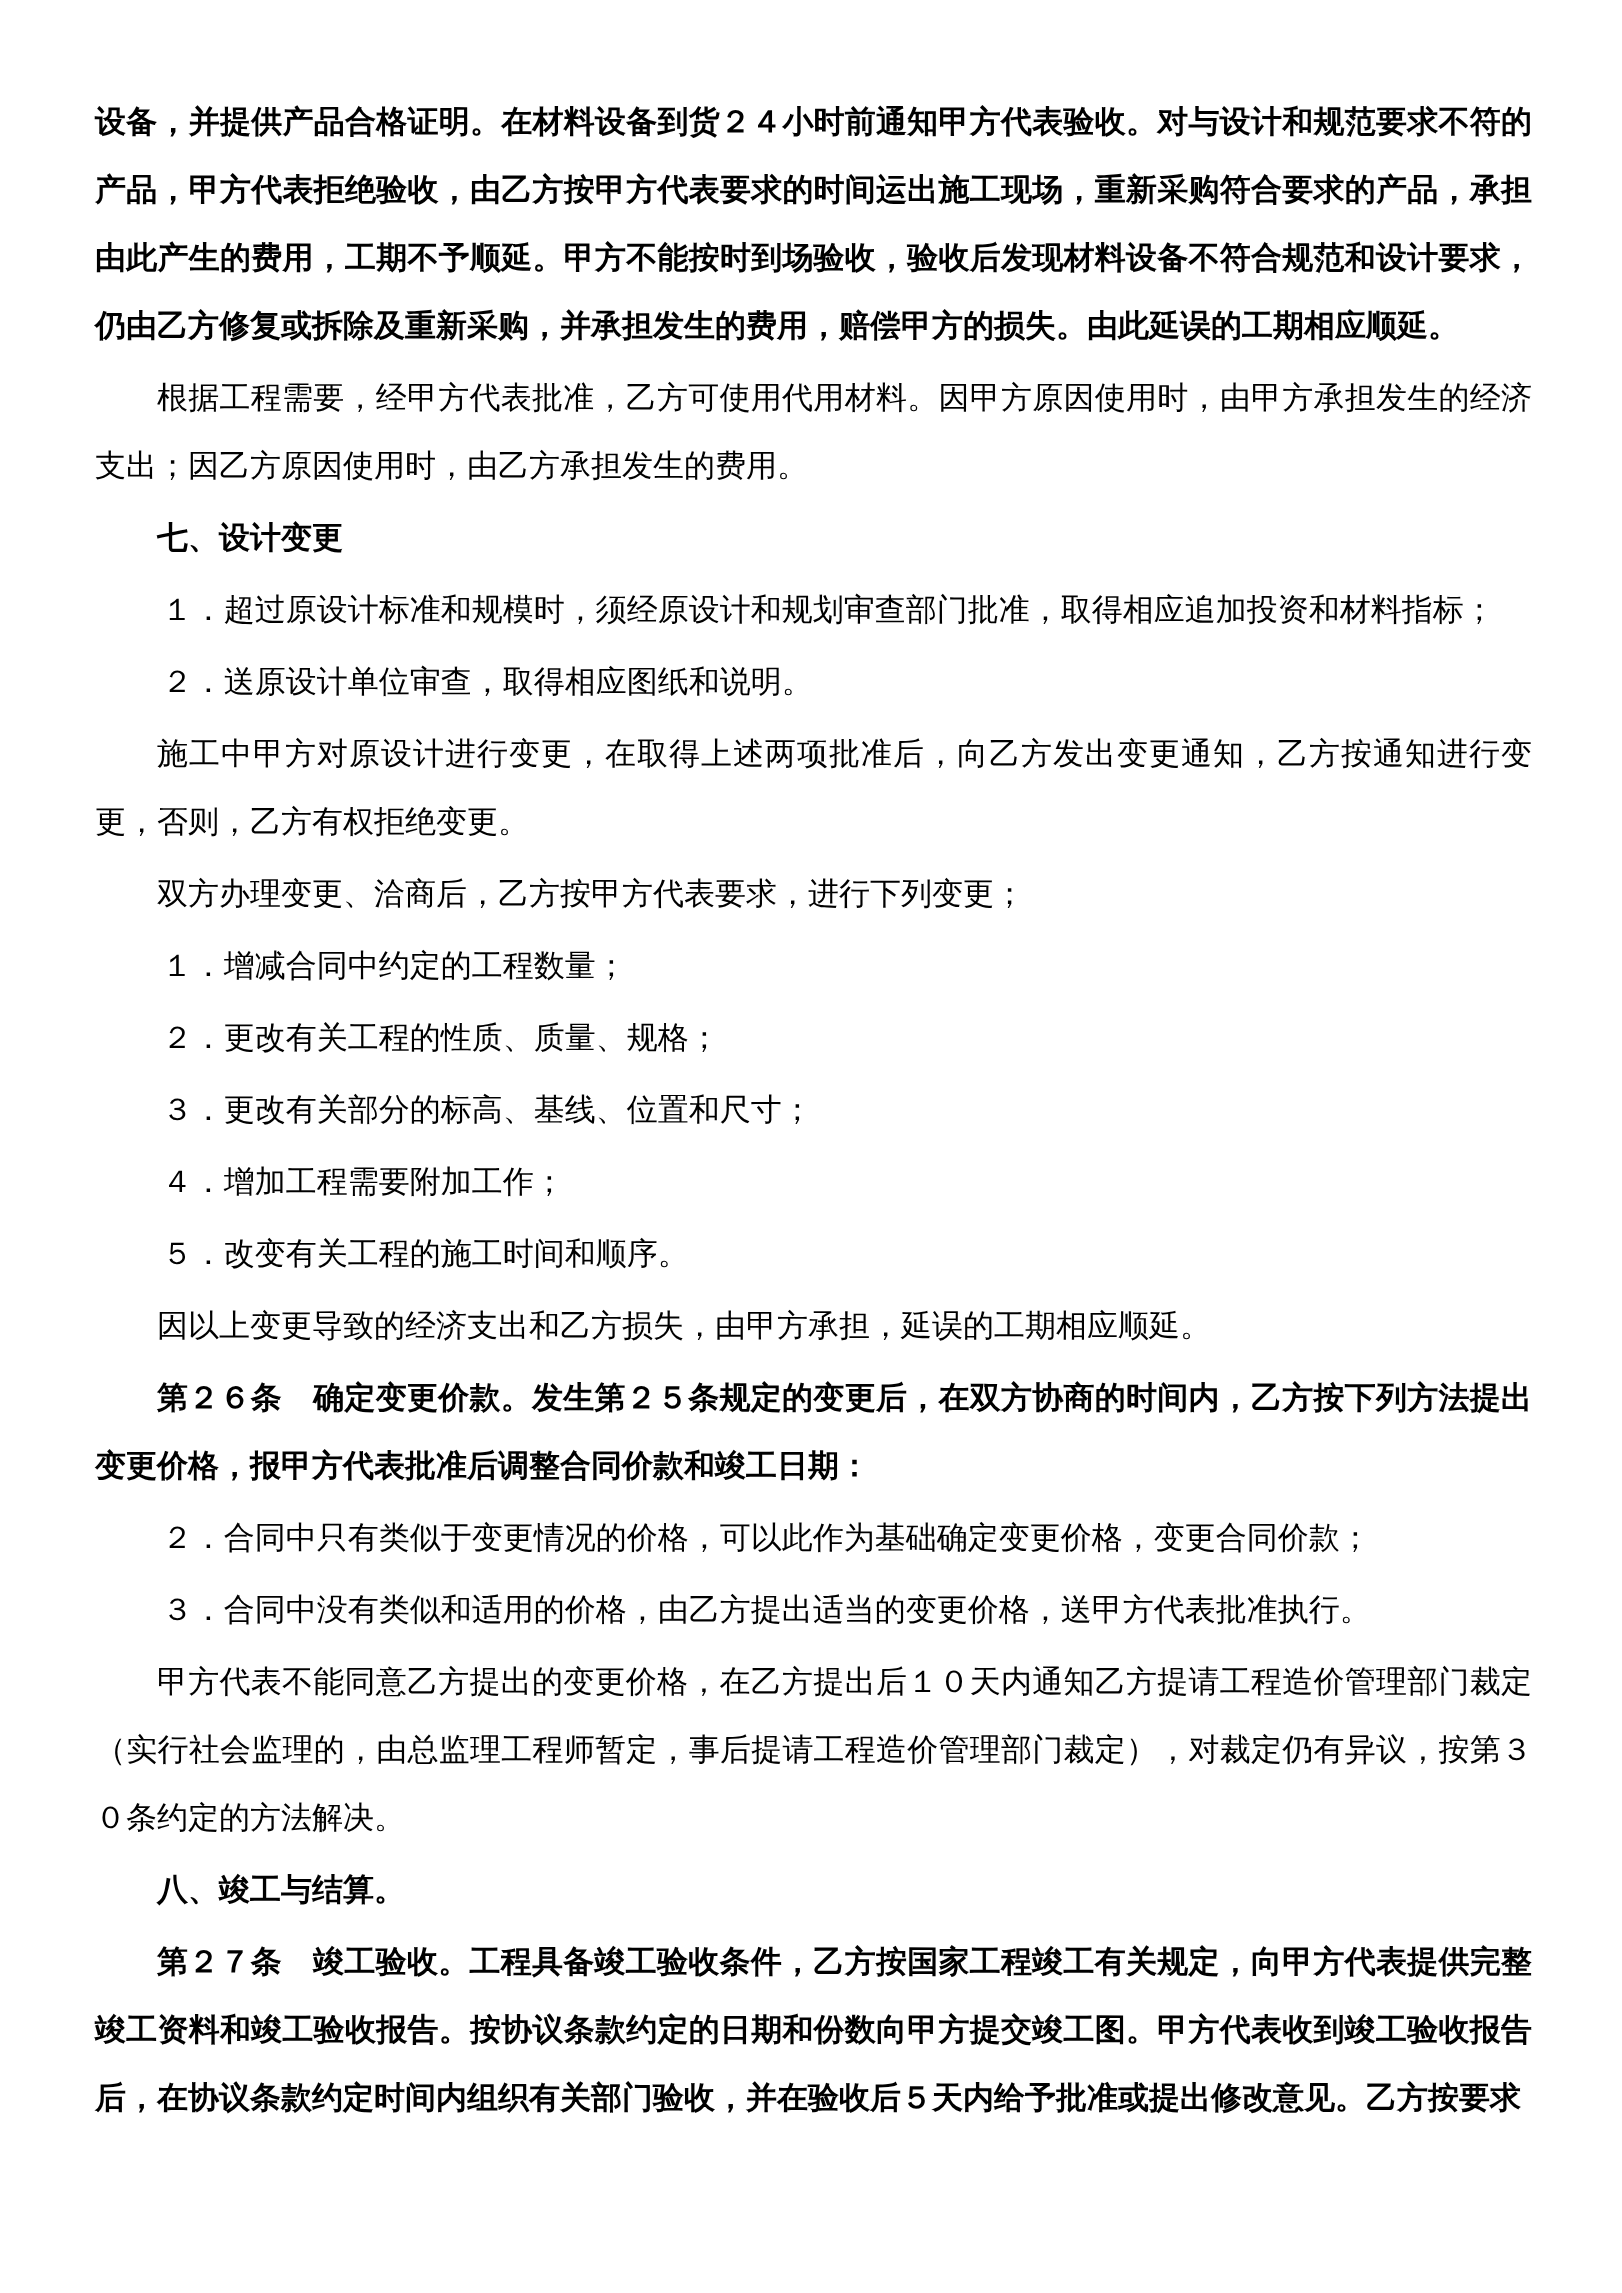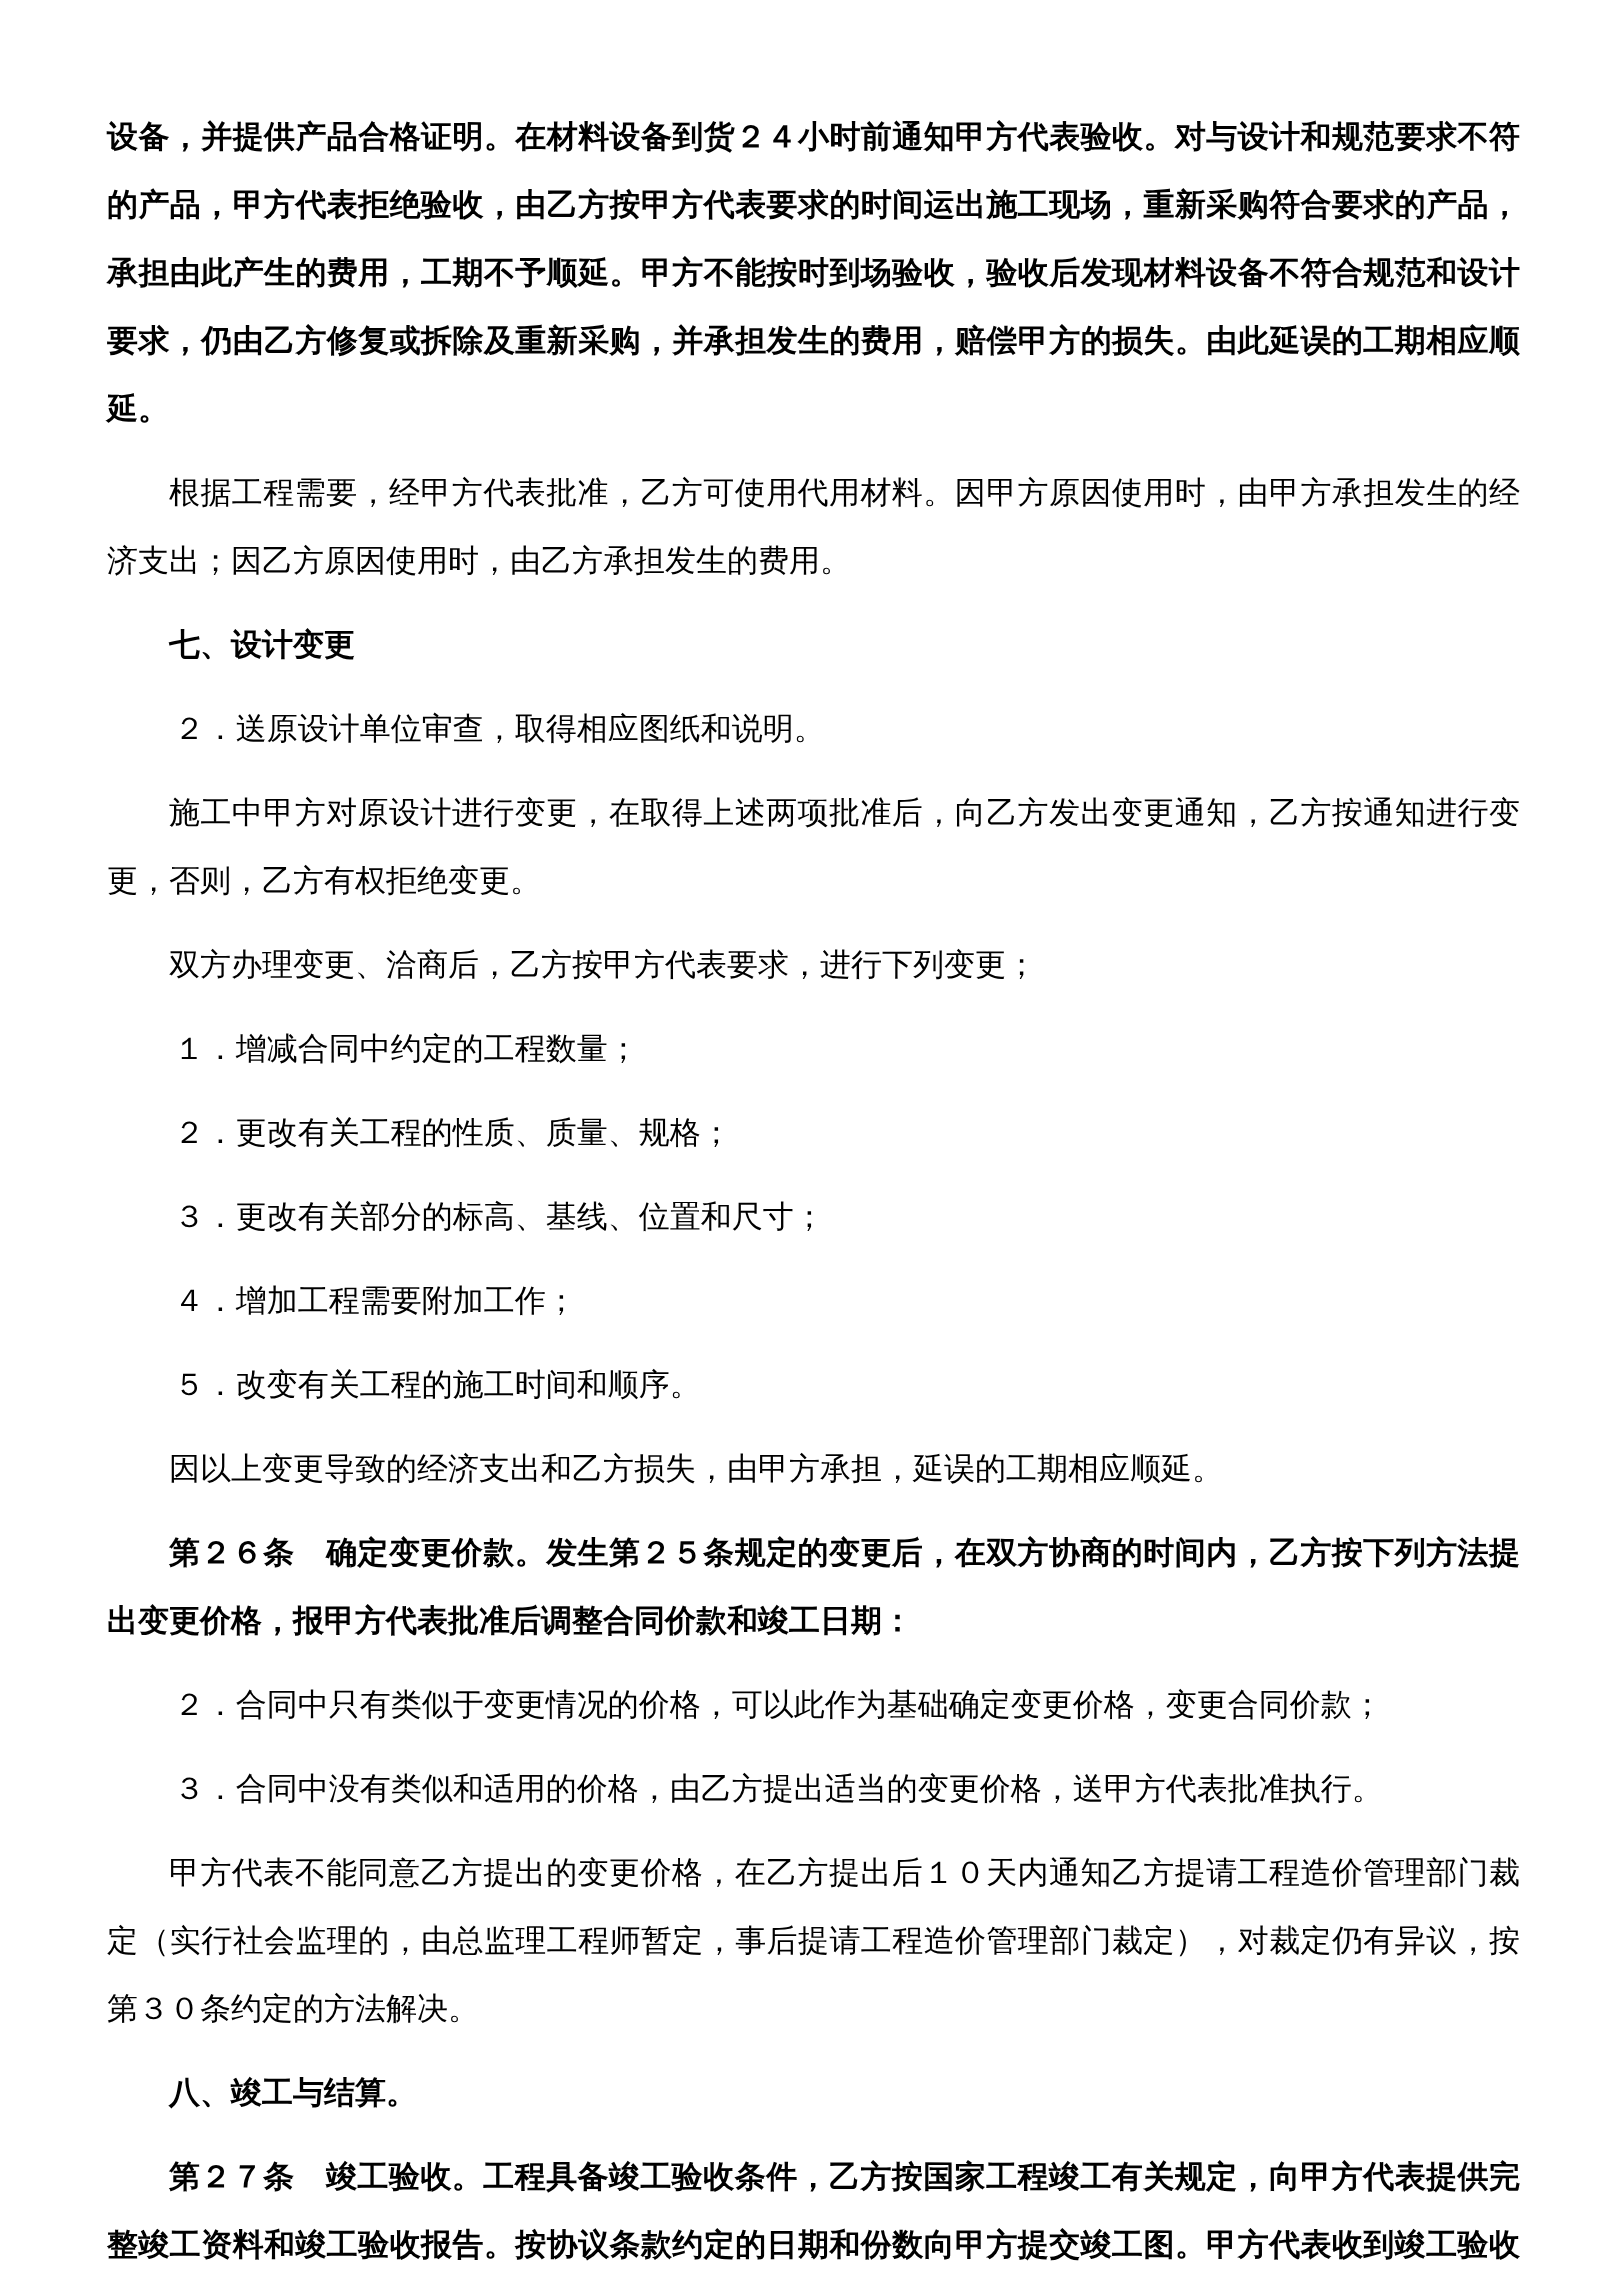--- a/index.html
+++ b/index.html
@@ -14,42 +14,44 @@
     box-sizing: border-box;
     background: #ffffff;
     padding: 86px 87px 36px 91px;
     font-family: "DejaVu Sans", "Liberation Sans", sans-serif;
     font-size: 31px;
     line-height: 68px;
     color: #000000;
     overflow: hidden;
   }
   .para {
-    margin: 16px;
+    margin: 4px;
     text-align: justify;
     text-justify: inter-character;
     word-break: break-all;
+    font-family: Liberation Mono, monospace;
   }
   .indent {
     text-indent: 2em;
   }
   .list-indent {
     text-indent: 2.15em;
   }
   .bold {
     font-weight: 700;
   }
 </style>
 </head>
 <body>
 
 <div class="page">
   <p class="para bold">设备，并提供产品合格证明。在材料设备到货２４小时前通知甲方代表验收。对与设计和规范要求不符的产品，甲方代表拒绝验收，由乙方按甲方代表要求的时间运出施工现场，重新采购符合要求的产品，承担由此产生的费用，工期不予顺延。甲方不能按时到场验收，验收后发现材料设备不符合规范和设计要求，仍由乙方修复或拆除及重新采购，并承担发生的费用，赔偿甲方的损失。由此延误的工期相应顺延。</p>
   <p class="para indent">根据工程需要，经甲方代表批准，乙方可使用代用材料。因甲方原因使用时，由甲方承担发生的经济支出；因乙方原因使用时，由乙方承担发生的费用。</p>
   <p class="para indent bold">七、设计变更</p>
+  <p class="para list-indent">１．超过原设计标准和规模时，须经原设计和规划审查部门批准，取得相应追加投资和材料指标；</p>
   <p class="para list-indent">２．送原设计单位审查，取得相应图纸和说明。</p>
   <p class="para indent">施工中甲方对原设计进行变更，在取得上述两项批准后，向乙方发出变更通知，乙方按通知进行变更，否则，乙方有权拒绝变更。</p>
   <p class="para indent">双方办理变更、洽商后，乙方按甲方代表要求，进行下列变更；</p>
   <p class="para list-indent">１．增减合同中约定的工程数量；</p>
   <p class="para list-indent">２．更改有关工程的性质、质量、规格；</p>
   <p class="para list-indent">３．更改有关部分的标高、基线、位置和尺寸；</p>
   <p class="para list-indent">４．增加工程需要附加工作；</p>
   <p class="para list-indent">５．改变有关工程的施工时间和顺序。</p>
   <p class="para indent">因以上变更导致的经济支出和乙方损失，由甲方承担，延误的工期相应顺延。</p>
   <p class="para indent bold">第２６条　确定变更价款。发生第２５条规定的变更后，在双方协商的时间内，乙方按下列方法提出变更价格，报甲方代表批准后调整合同价款和竣工日期：</p>

